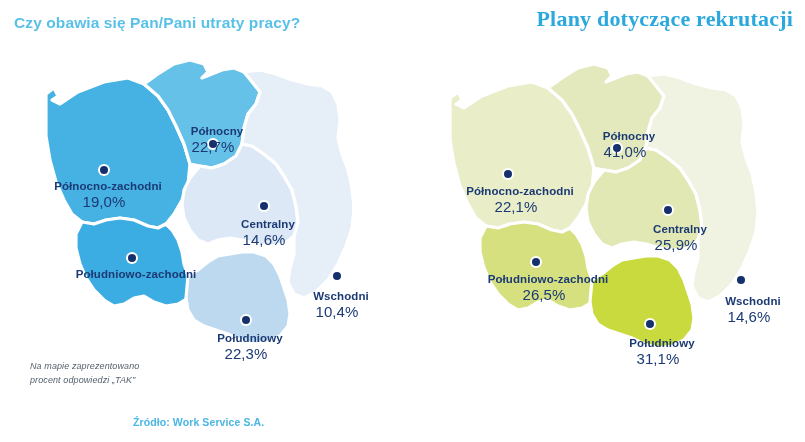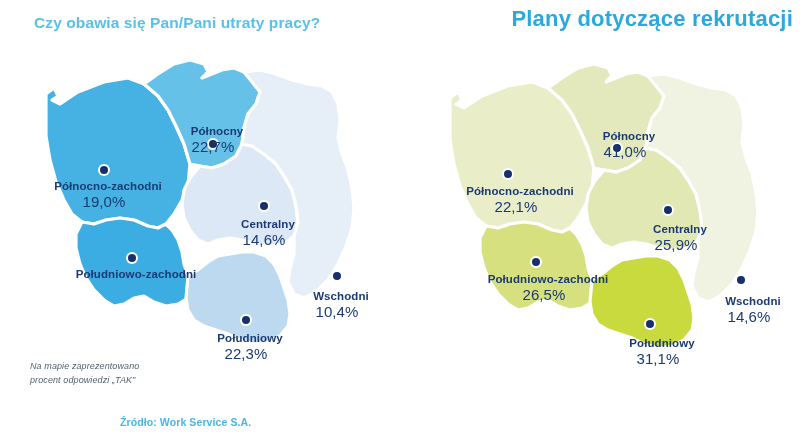--- a/index.html
+++ b/index.html
@@ -10,25 +10,26 @@
     overflow:hidden;
     position:relative;
   }
   .panel{position:absolute;top:0;height:442px;}
   #panel-left{left:0;width:400px;}
   #panel-right{left:400px;width:405px;}
 
   .title-left{
     position:absolute;left:14px;top:14px;
     font-size:15.5px;color:#59c1e8;font-weight:600;
-    letter-spacing:.1px;white-space:nowrap;margin-left:20px;
+    letter-spacing:.1px;white-space:nowrap;
   }
   .title-right{
     position:absolute;right:12px;top:6px;
     text-align:right;
+    font-family:Liberation Serif, serif;
   }
   .title-right .t1{
     font-size:22px;font-weight:bold;color:#2ba8dd;
     letter-spacing:.2px;line-height:1.15;white-space:nowrap;
   }
   .title-right .t2{
     font-size:14.5px;font-weight:bold;color:#63c3e6;
     letter-spacing:.1px;line-height:1.25;white-space:nowrap;margin-top:2px;
   }
 
@@ -58,21 +59,21 @@
     font-size:9px;color:#55616e;line-height:1.55;
     letter-spacing:.1px;
     font-style:italic;
   }
   #footnote-left{left:30px;top:360px;}
 
   .source{
     position:absolute;font-size:10.5px;color:#49b6e4;font-weight:600;
     letter-spacing:.1px;white-space:nowrap;
   }
-  #source-left{left:120px;top:416px;}
+  #source-left{left:133px;top:416px;}
 </style>
 </head>
 <body>
 
 <div class="panel" id="panel-left">
 
   <div class="title-left">Czy obawia się Pan/Pani utraty pracy?</div>
 
   <div class="mapwrap" id="map-left">
     <svg viewBox="0 0 390 340" xmlns="http://www.w3.org/2000/svg">

